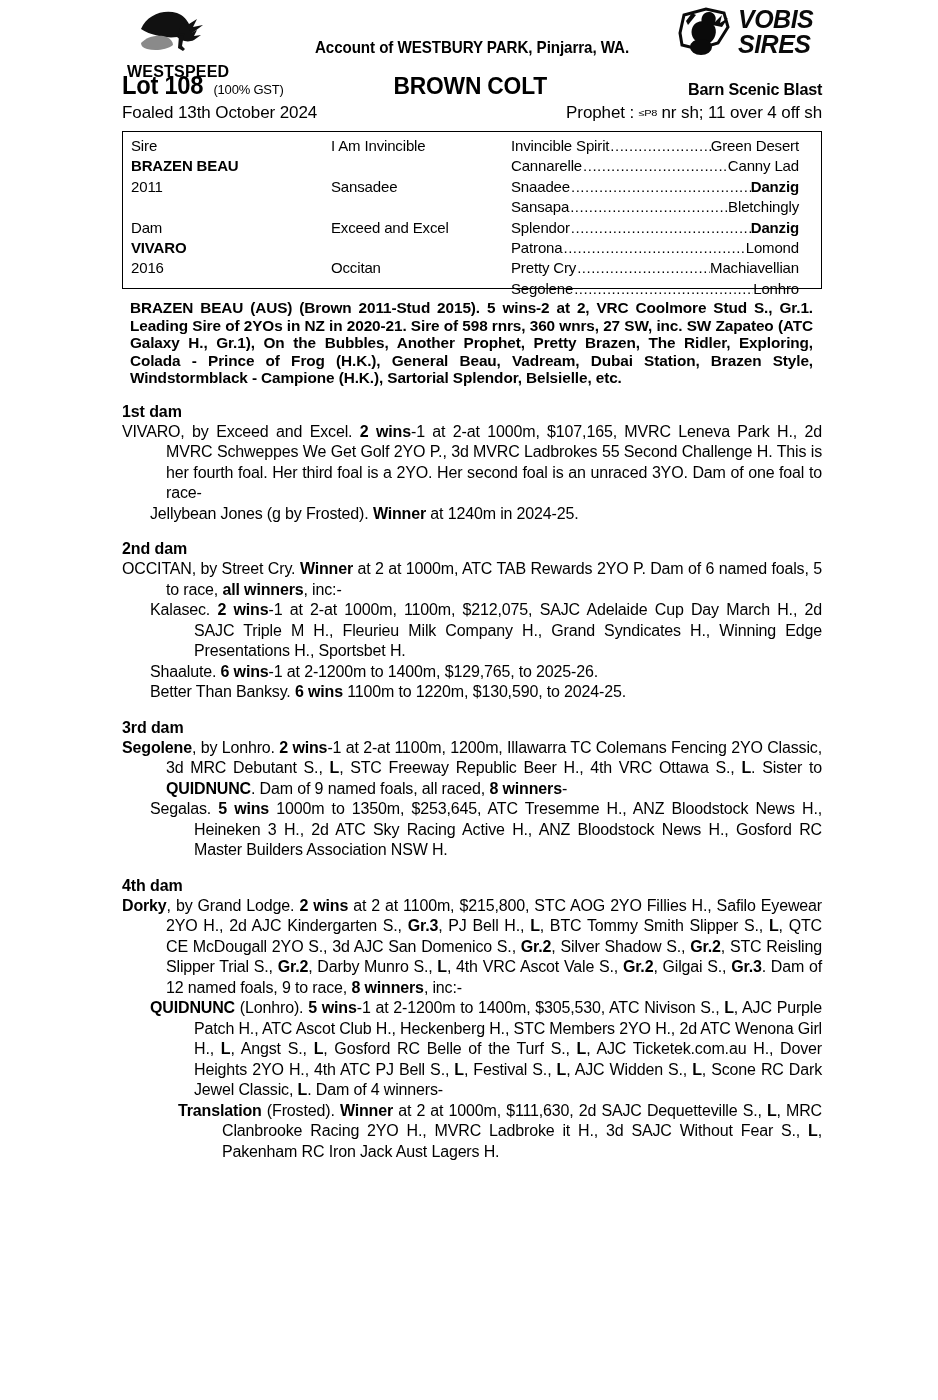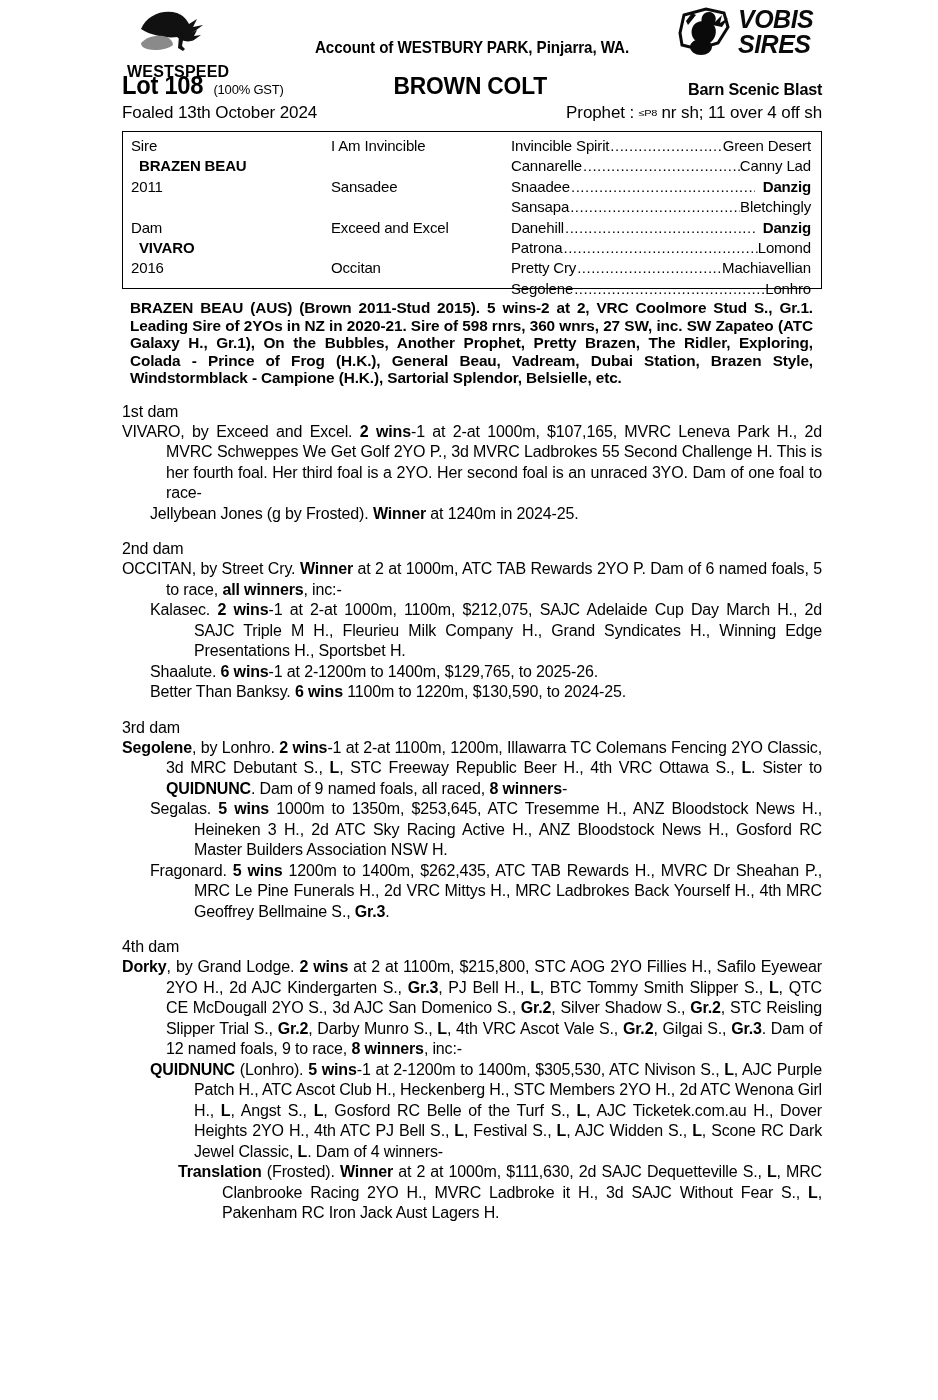--- a/index.html
+++ b/index.html
@@ -121,32 +121,32 @@
   }
 
   
   .ped-table {
     margin-top: 8px;
     border: 1.6px solid #000;
     width: 700px;
     box-sizing: border-box;
     height: 158px;
     position: relative;
-    padding: 4px 0 0 0;
+    padding: 4px 12px 0 0;
   }
   .ped-grid {
     display: grid;
     grid-template-columns: 200px 180px 1fr;
     font-size: 15px;
     line-height: 20.4px;
     letter-spacing: -0.15px;
   }
   .pg-cell { padding: 0 4px 0 8px; white-space: nowrap; overflow: hidden; }
   .pg-cell.c3 { padding-right: 10px; }
-  .strong { font-weight: bold; margin-left: 8px; }
+  .strong { font-weight: bold; }
   .dotline {
     display: flex;
     align-items: baseline;
     width: 100%;
   }
   .dotline .nm { white-space: nowrap; }
   .dotline .dots {
     flex: 1;
     overflow: hidden;
     white-space: nowrap;
@@ -165,21 +165,21 @@
     text-align: justify;
     letter-spacing: -0.1px;
     padding: 0 2px 0 8px;
     transform: scaleX(0.99);
     transform-origin: left top;
   }
 
   
   .dam-section { margin-top: 16px; }
   .dam-heading {
-    font-weight: normal;
+    font-weight: bold;
     font-size: 16px;
     margin-bottom: 1px;
     letter-spacing: -0.1px;
   }
   .para {
     font-size: 16px;
     line-height: 20.5px;
     text-align: justify;
     letter-spacing: -0.15px;
     text-indent: 0;
@@ -284,21 +284,21 @@
             <div class="dotline">
               <span class="nm">Sansapa</span>
               <span class="dots">................................................................................</span>
               <span class="val">Bletchingly</span>
             </div>
           </div>
           <div class="pg-cell c1">Dam</div>
           <div class="pg-cell c2">Exceed and Excel</div>
           <div class="pg-cell c3">
             <div class="dotline">
-              <span class="nm">Danehill</span>
+              <span class="nm">Splendor</span>
               <span class="dots">................................................................................</span>
               <span class="val strong">Danzig</span>
             </div>
           </div>
           <div class="pg-cell c1 strong">VIVARO</div>
           <div class="pg-cell c2"></div>
           <div class="pg-cell c3">
             <div class="dotline">
               <span class="nm">Patrona</span>
               <span class="dots">................................................................................</span>
@@ -338,21 +338,20 @@
           <div class="dam-heading">2nd dam</div>
           <div class="para p-main-i">OCCITAN, by Street Cry. <b>Winner</b> at 2 at 1000m, ATC TAB Rewards 2YO P. Dam of 6 named foals, 5 to race, <b>all winners</b>, inc:-</div>
           <div class="para p-ind1">Kalasec. <b>2 wins</b>-1 at 2-at 1000m, 1100m, $212,075, SAJC Adelaide Cup Day March H., 2d SAJC Triple M H., Fleurieu Milk Company H., Grand Syndicates H., Winning Edge Presentations H., Sportsbet H.</div>
           <div class="para p-hang1">Shaalute. <b>6 wins</b>-1 at 2-1200m to 1400m, $129,765, to 2025-26.</div>
           <div class="para p-hang1">Better Than Banksy. <b>6 wins</b> 1100m to 1220m, $130,590, to 2024-25.</div>
         </div>
         <div class="dam-section">
           <div class="dam-heading">3rd dam</div>
           <div class="para p-main-i"><b>Segolene</b>, by Lonhro. <b>2 wins</b>-1 at 2-at 1100m, 1200m, Illawarra TC Colemans Fencing 2YO Classic, 3d MRC Debutant S., <b>L</b>, STC Freeway Republic Beer H., 4th VRC Ottawa S., <b>L</b>. Sister to <b>QUIDNUNC</b>. Dam of 9 named foals, all raced, <b>8 winners</b>-</div>
           <div class="para p-ind1">Segalas. <b>5 wins</b> 1000m to 1350m, $253,645, ATC Tresemme H., ANZ Bloodstock News H., Heineken 3 H., 2d ATC Sky Racing Active H., ANZ Bloodstock News H., Gosford RC Master Builders Association NSW H.</div>
-          <div class="para p-ind1">Fragonard. <b>5 wins</b> 1200m to 1400m, $262,435, ATC TAB Rewards H., MVRC Dr Sheahan P., MRC Le Pine Funerals H., 2d VRC Mittys H., MRC Ladbrokes Back Yourself H., 4th MRC Geoffrey Bellmaine S., <b>Gr.3</b>.</div>
         </div>
         <div class="dam-section">
           <div class="dam-heading">4th dam</div>
           <div class="para p-main-i"><b>Dorky</b>, by Grand Lodge. <b>2 wins</b> at 2 at 1100m, $215,800, STC AOG 2YO Fillies H., Safilo Eyewear 2YO H., 2d AJC Kindergarten S., <b>Gr.3</b>, PJ Bell H., <b>L</b>, BTC Tommy Smith Slipper S., <b>L</b>, QTC CE McDougall 2YO S., 3d AJC San Domenico S., <b>Gr.2</b>, Silver Shadow S., <b>Gr.2</b>, STC Reisling Slipper Trial S., <b>Gr.2</b>, Darby Munro S., <b>L</b>, 4th VRC Ascot Vale S., <b>Gr.2</b>, Gilgai S., <b>Gr.3</b>. Dam of 12 named foals, 9 to race, <b>8 winners</b>, inc:-</div>
           <div class="para p-ind1"><b>QUIDNUNC</b> (Lonhro). <b>5 wins</b>-1 at 2-1200m to 1400m, $305,530, ATC Nivison S., <b>L</b>, AJC Purple Patch H., ATC Ascot Club H., Heckenberg H., STC Members 2YO H., 2d ATC Wenona Girl H., <b>L</b>, Angst S., <b>L</b>, Gosford RC Belle of the Turf S., <b>L</b>, AJC Ticketek.com.au H., Dover Heights 2YO H., 4th ATC PJ Bell S., <b>L</b>, Festival S., <b>L</b>, AJC Widden S., <b>L</b>, Scone RC Dark Jewel Classic, <b>L</b>. Dam of 4 winners-</div>
           <div class="para p-ind2"><b>Translation</b> (Frosted). <b>Winner</b> at 2 at 1000m, $111,630, 2d SAJC Dequetteville S., <b>L</b>, MRC Clanbrooke Racing 2YO H., MVRC Ladbroke it H., 3d SAJC Without Fear S., <b>L</b>, Pakenham RC Iron Jack Aust Lagers H.</div>
         </div>
       </div>
 
   </div>

